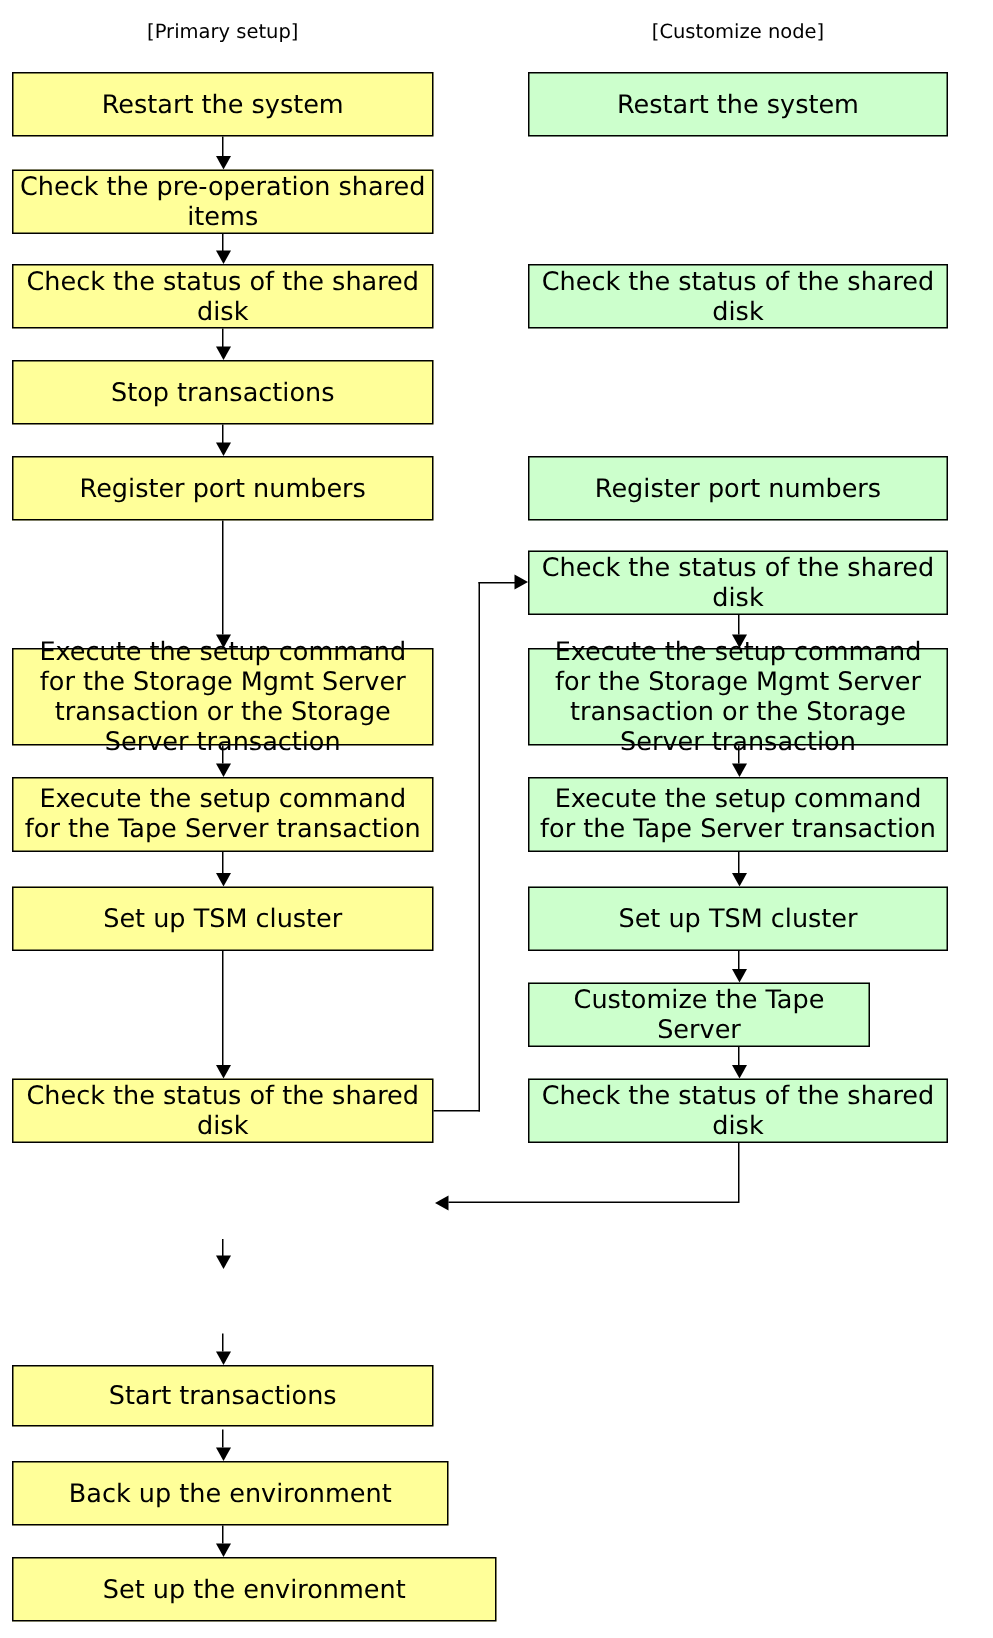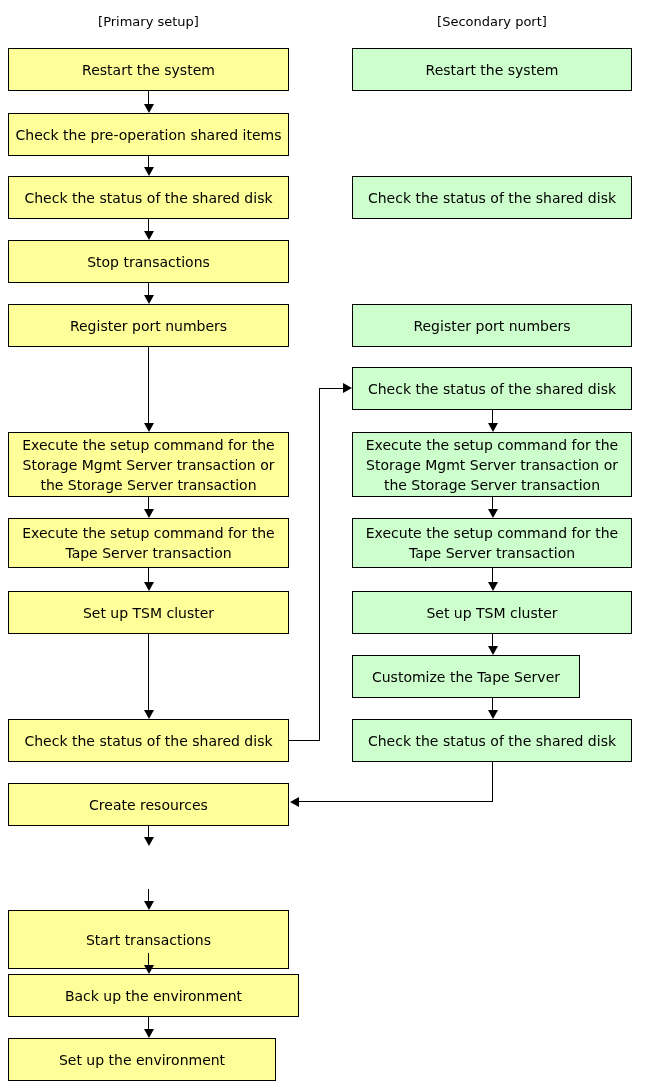--- a/index.html
+++ b/index.html
@@ -27,21 +27,21 @@
     font-family: "DejaVu Sans", sans-serif;
   }
   .node {
     position: absolute;
     box-sizing: border-box;
     border: 1px solid #000000;
     display: flex;
     align-items: center;
     justify-content: center;
     text-align: center;
-    font-size: 14px;
+    font-size: 17px;
     line-height: 20px;
     color: #000000;
     padding: 0 4px;
     font-family: "DejaVu Sans", sans-serif;
   }
   .node.primary  { background: #ffff99; }
   .node.secondary{ background: #ccffcc; }
 
   
   .vline {
@@ -79,48 +79,47 @@
     border-left: 9px solid #000000;
   }
 </style>
 </head>
 <body>
 
 <div id="canvas">
 
   <div class="col-header" style="left:8px; top:14px; width:281px;">[Primary setup]</div>
 
-  <div class="col-header" style="left:352px; top:14px; width:280px;">[Secondary port]</div>
+  <div class="col-header" style="left:352px; top:14px; width:280px;">[Customize node]</div>
 
   <div class="node primary" style="left:8px; top:48px; width:281px; height:43px;">Restart the system</div>
 
   <div class="node primary" style="left:8px; top:113px; width:281px; height:43px;">Check the pre-operation shared items</div>
 
   <div class="node primary" style="left:8px; top:176px; width:281px; height:43px;">Check the status of the shared disk</div>
 
   <div class="node primary" style="left:8px; top:240px; width:281px; height:43px;">Stop transactions</div>
 
   <div class="node primary" style="left:8px; top:304px; width:281px; height:43px;">Register port numbers</div>
 
   <div class="node primary" style="left:8px; top:432px; width:281px; height:65px;">Execute the setup command for the Storage Mgmt Server transaction or the Storage Server transaction</div>
 
   <div class="node primary" style="left:8px; top:518px; width:281px; height:50px;">Execute the setup command for the Tape Server transaction</div>
 
   <div class="node primary" style="left:8px; top:591px; width:281px; height:43px;">Set up TSM cluster</div>
 
   <div class="node primary" style="left:8px; top:719px; width:281px; height:43px;">Check the status of the shared disk</div>
 
-  <div class="node primary" style="left:8px; top:783px; width:281px; height:43px;">Create resources</div>
 
 
-  <div class="node primary" style="left:8px; top:910px; width:281px; height:59px;">Start transactions</div>
+  <div class="node primary" style="left:8px; top:910px; width:281px; height:41px;">Start transactions</div>
 
   <div class="node primary" style="left:8px; top:974px; width:291px; height:43px;">Back up the environment</div>
 
-  <div class="node primary" style="left:8px; top:1038px; width:268px; height:43px;">Set up the environment</div>
+  <div class="node primary" style="left:8px; top:1038px; width:323px; height:43px;">Set up the environment</div>
 
   <div class="node secondary" style="left:352px; top:48px; width:280px; height:43px;">Restart the system</div>
 
   <div class="node secondary" style="left:352px; top:176px; width:280px; height:43px;">Check the status of the shared disk</div>
 
   <div class="node secondary" style="left:352px; top:304px; width:280px; height:43px;">Register port numbers</div>
 
   <div class="node secondary" style="left:352px; top:367px; width:280px; height:43px;">Check the status of the shared disk</div>
 
   <div class="node secondary" style="left:352px; top:432px; width:280px; height:65px;">Execute the setup command for the Storage Mgmt Server transaction or the Storage Server transaction</div>

